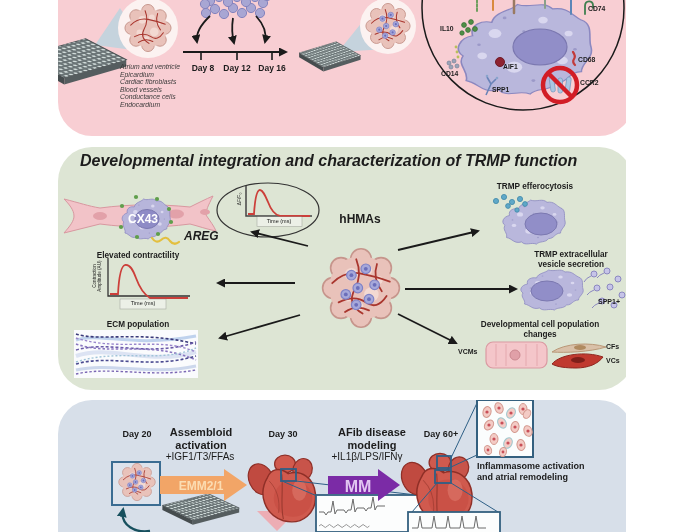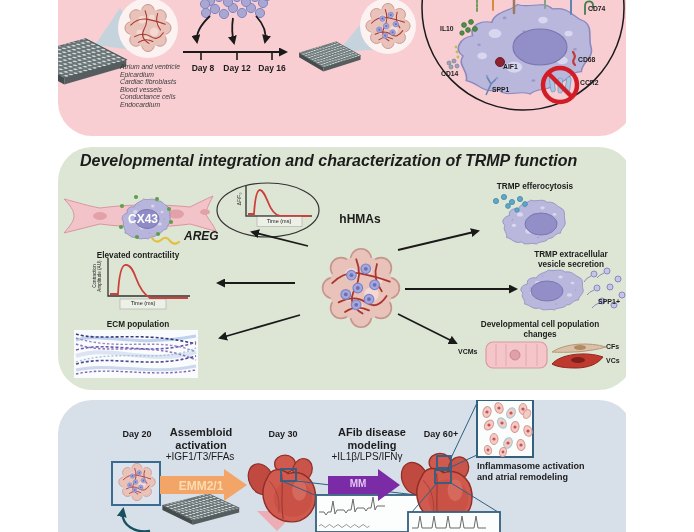--- a/index.html
+++ b/index.html
@@ -9,21 +9,21 @@
   #panel-pink{left:58px;top:-34px;width:575px;height:170px;background:#f8ced3}
   #panel-green{left:58px;top:147px;width:575px;height:243px;background:#dde5d4}
   #panel-blue{left:58px;top:400px;width:575px;height:170px;background:#d7dfe9}
   svg.ov{position:absolute}
   .lbl{position:absolute;color:#1c1c1c;line-height:1.18;white-space:nowrap;z-index:5}
   .b{font-weight:bold}.i{font-style:italic}
   .ctr{transform:translateX(-50%);text-align:center}
   .f5{font-size:5px}.f55{font-size:5.5px}.f68{font-size:6.8px}.f7{font-size:7px}
   .f75{font-size:12px}.f8{font-size:12px}.f82{font-size:8.2px}.f84{font-size:10px}
   .f85{font-size:8.5px}.f86{font-size:11px}.f9{font-size:9px}.f95{font-size:12px}
-  .f10{font-size:10px}.f125{font-size:16px}
+  .f10{font-size:16px}.f125{font-size:16px}
   .cells-list{position:absolute;left:120px;top:63px;z-index:5}
   .cells-list div{font-size:6.8px;font-style:italic;color:#3a3a3a;line-height:7.5px}
   .rotl{transform:rotate(-90deg);text-align:center}
   .white{color:#fff}
   .orangetxt{color:#fbdcb2}
   .purpletxt{color:#e2c6f2}
 </style>
 </head>
 <body>
 

